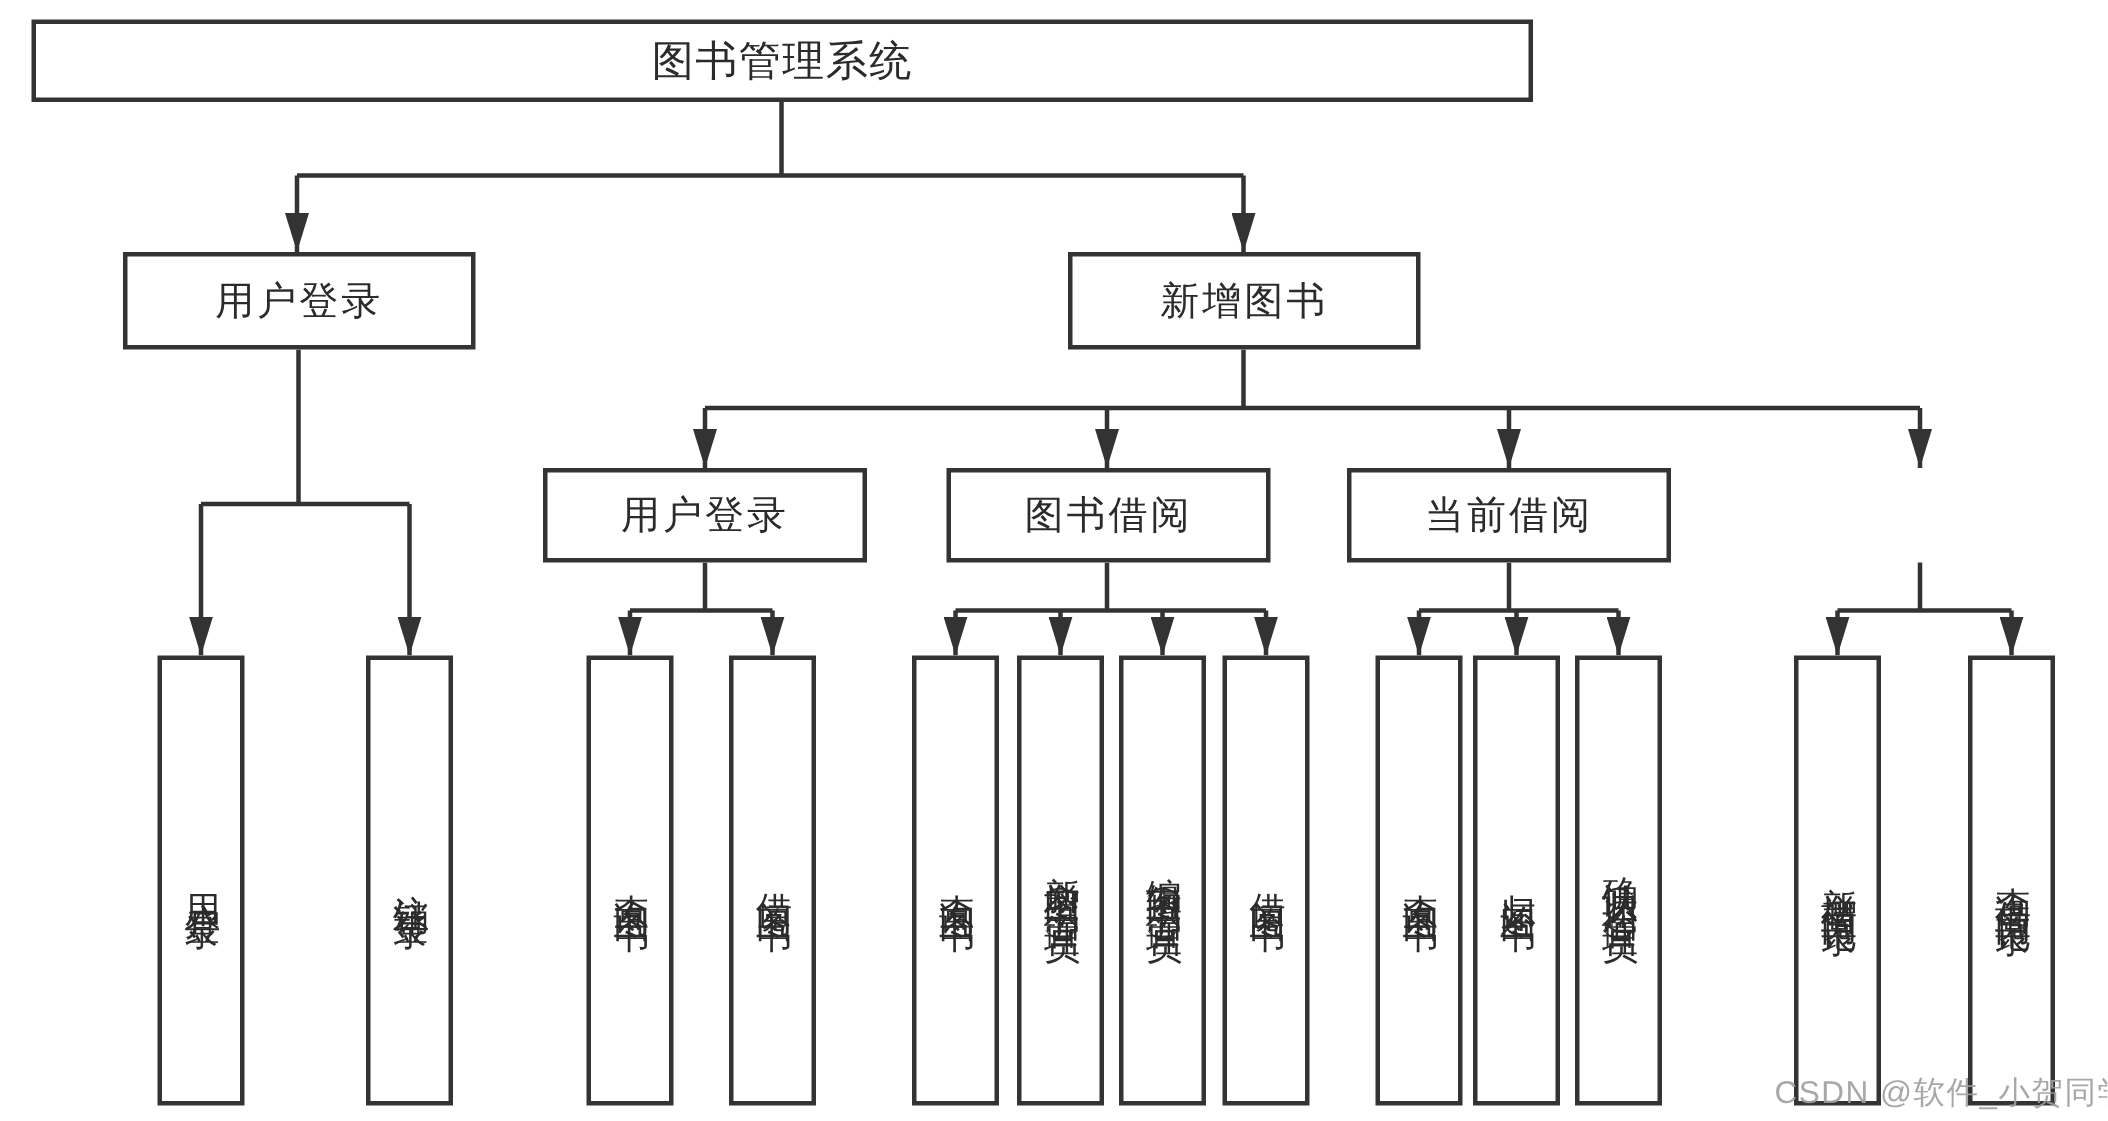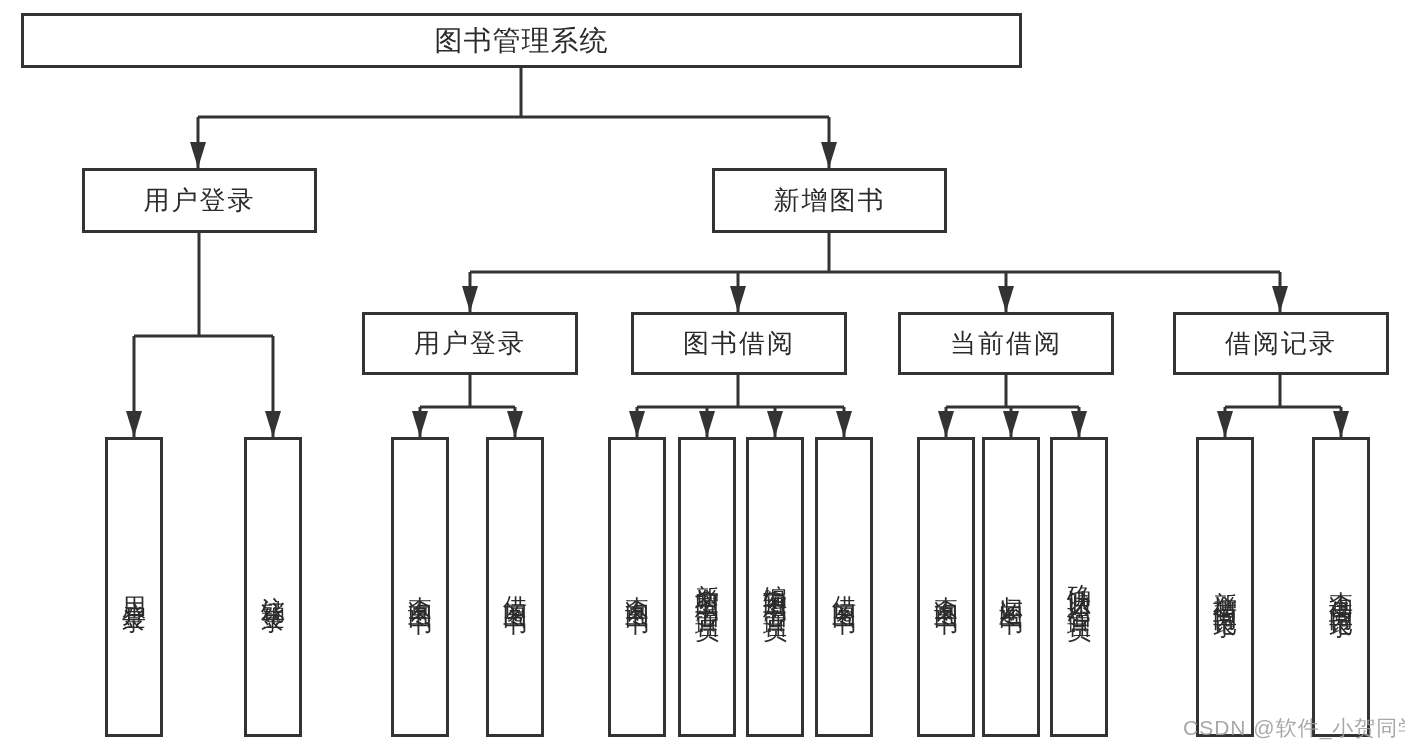--- a/index.html
+++ b/index.html
@@ -105,21 +105,20 @@
   </svg>
 
   <div class="box root hbox">图书管理系统</div>
 
   <div class="box lvl2 hbox" id="user-login-node">用户登录</div>
   <div class="box lvl2 hbox" id="book-mgmt-node">新增图书</div>
 
   <div class="box lvl3 hbox" id="new-rec-node">用户登录</div>
   <div class="box lvl3 hbox" id="borrow-node">图书借阅</div>
   <div class="box lvl3 hbox" id="current-node">当前借阅</div>
-  <div class="box lvl3 hbox" id="records-node">借阅记录</div>
 
   <div class="box vbox" id="leaf-a1">用户登录</div>
   <div class="box vbox" id="leaf-a2">注销登录</div>
 
   <div class="box vbox" id="leaf-b1">查询图书</div>
   <div class="box vbox" id="leaf-b2">借阅图书</div>
 
   <div class="box vbox" id="leaf-c1">查询图书</div>
   <div class="box vbox" id="leaf-c2">新增图书（管理员）</div>
   <div class="box vbox" id="leaf-c3">编辑图书（管理员）</div>

